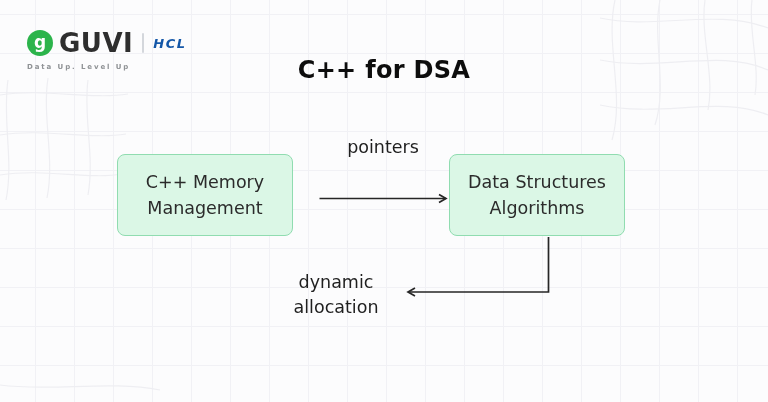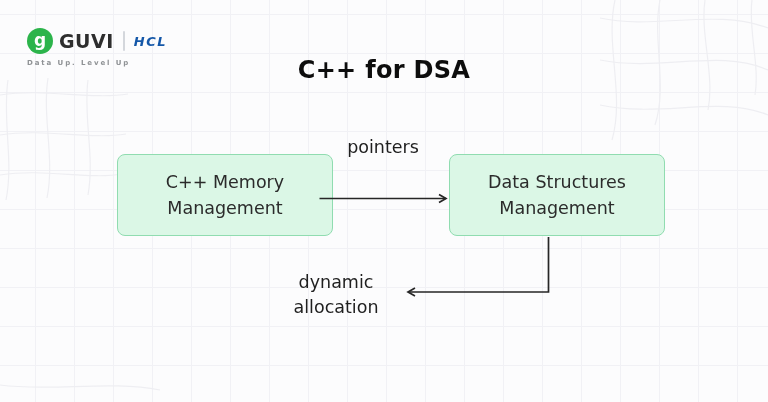--- a/index.html
+++ b/index.html
@@ -36,21 +36,21 @@
     background: #2cb44b;
     color: #ffffff;
     display: flex; align-items: center; justify-content: center;
     font-size: 17px; font-weight: bold;
     line-height: 1;
     padding-bottom: 2px;
     box-sizing: border-box;
   }
   .guvi-text {
     margin-left: 6px;
-    font-size: 19px;
+    font-size: 26px;
     font-weight: bold;
     color: #2e2e2e;
     letter-spacing: 0.5px;
   }
   .brand-divider {
     width: 2px; height: 20px;
     background: #d4d7dc;
     border-radius: 1px;
     margin: 0 9px;
   }
@@ -79,21 +79,21 @@
     text-align: center;
     font-size: 24px;
     font-weight: bold;
     color: #0d0d0d;
     letter-spacing: 0.3px;
   }
 
   
   .node {
     position: absolute;
-    width: 216px;
+    width: 176px;
     height: 82px;
     box-sizing: border-box;
     background: #dbf7e6;
     border: 1.5px solid #90dcb0;
     border-radius: 8px;
     display: flex; align-items: center; justify-content: center;
     text-align: center;
     white-space: pre-line;
     font-size: 17.5px;
     line-height: 1.5;
@@ -165,21 +165,21 @@
     </div>
     <div class="tagline">Data Up. Level Up</div>
   </header>
 
   <h1 class="title">C++ for DSA</h1>
 
   <div class="node node-left">C++ Memory
 Management</div>
 
   <div class="node node-right">Data Structures
-Management</div>
+Algorithms</div>
 
   <div class="edge-label label-pointers">pointers</div>
 
   <div class="edge-label label-dynamic">dynamic
 allocation</div>
 
   <svg class="arrows" viewBox="0 0 768 402" xmlns="http://www.w3.org/2000/svg">
     <defs>
       <marker id="arrowhead" markerUnits="userSpaceOnUse" markerWidth="12" markerHeight="12" refX="9" refY="6" orient="auto">
         <path d="M2,2 L9,6 L2,10" fill="none" stroke="#262626" stroke-width="1.7"></path>

